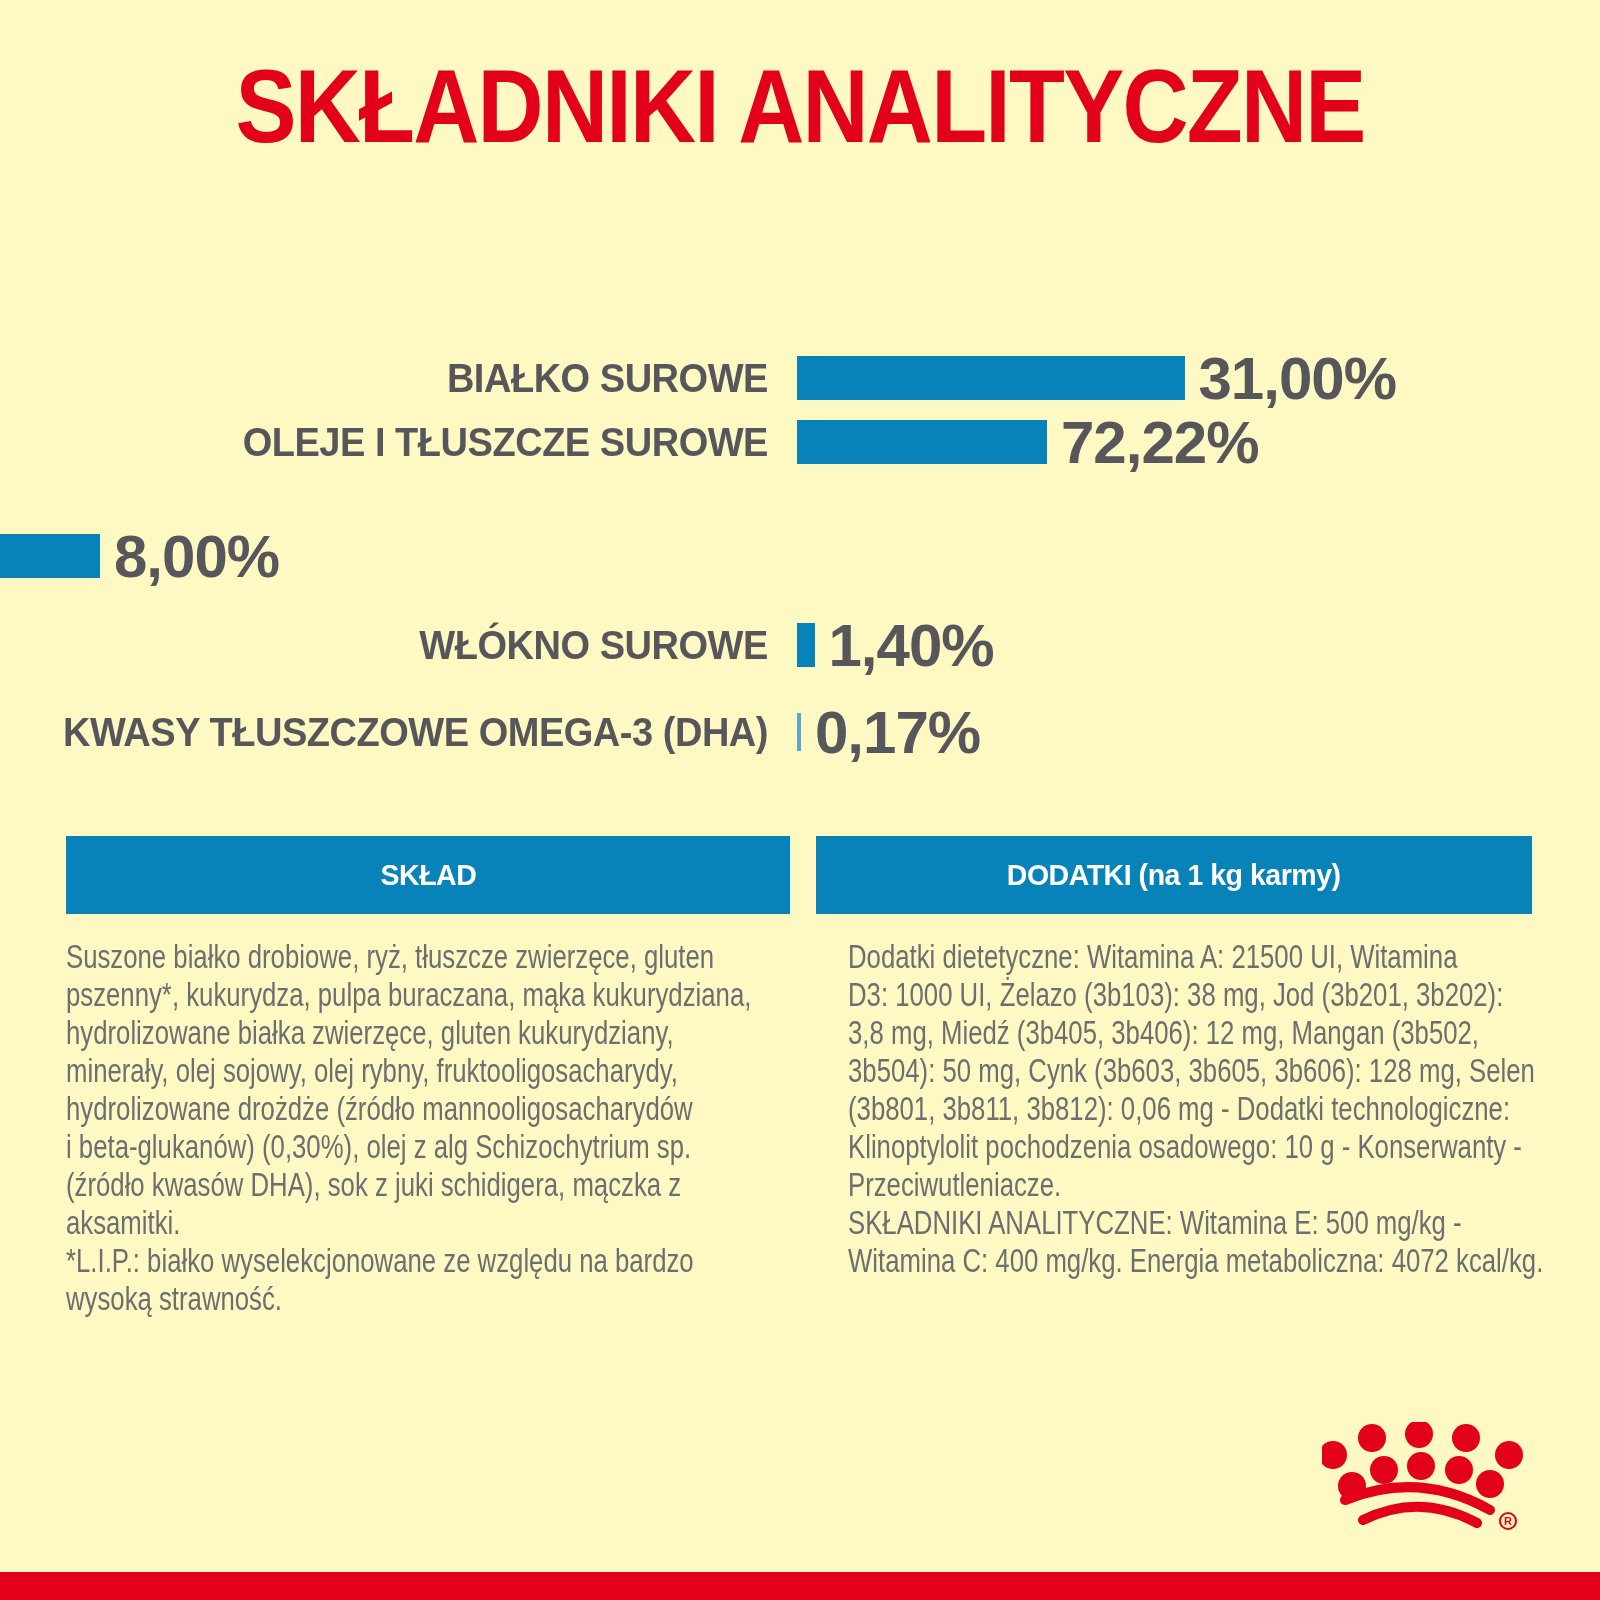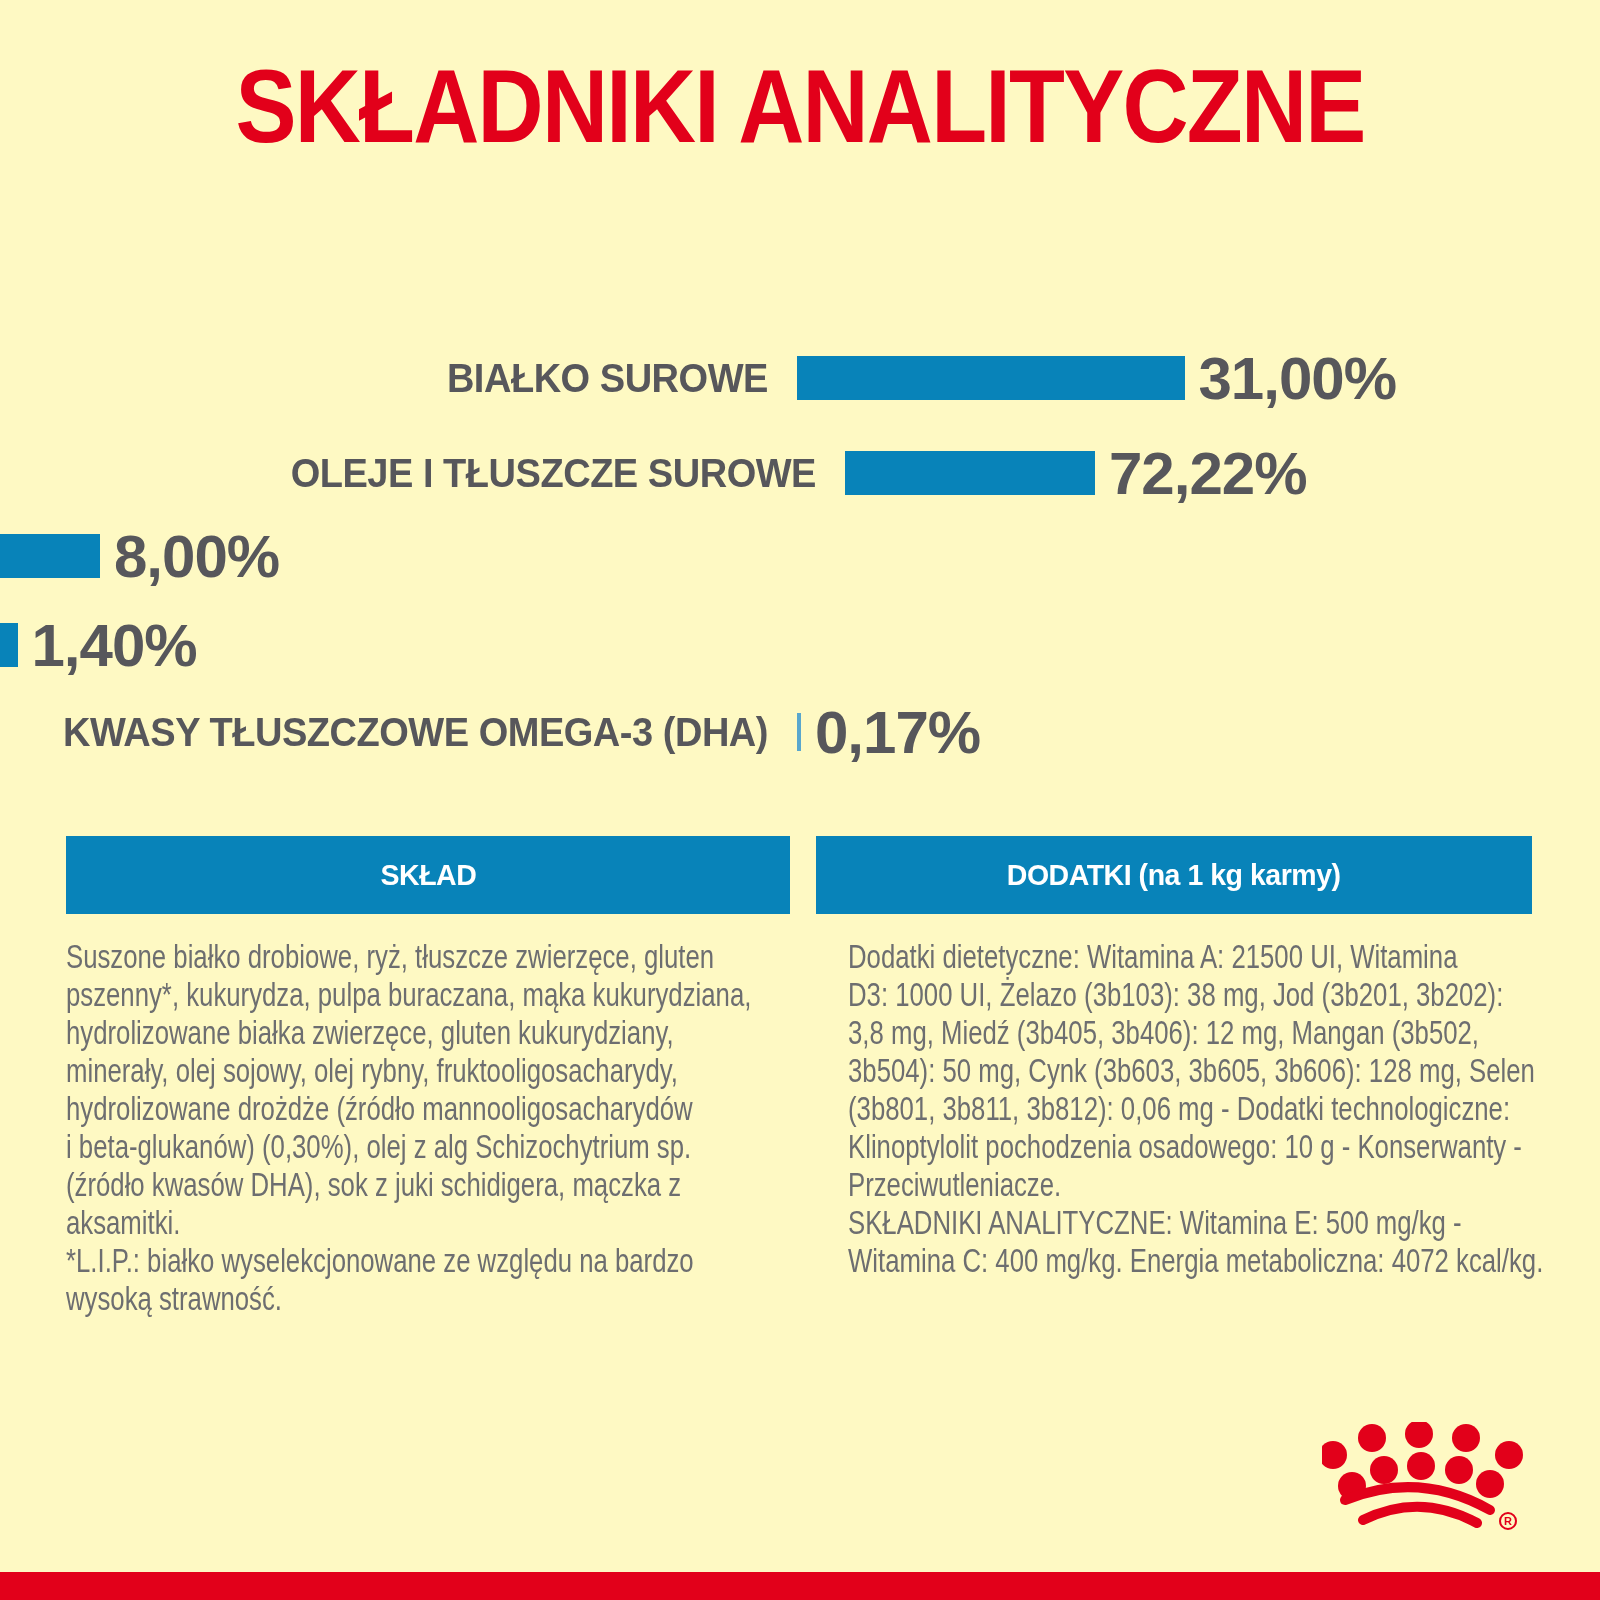--- a/index.html
+++ b/index.html
@@ -86,30 +86,31 @@
 
   <h1 class="title">SKŁADNIKI ANALITYCZNE</h1>
 
   <div class="chart">
     <div>
         <div class="chart-row" style="top: 356px;">
           <div class="bar-label"><span class="bar-label-text">BIAŁKO SUROWE</span></div>
           <div class="bar" style="width: 387.5px; background: rgb(8, 131, 185);"></div>
           <div class="bar-value">31,00%</div>
         </div>
-        <div class="chart-row" style="top: 451px; padding-left: 48px;">
+        <div class="chart-row" style="top: 420px;">
           <div class="bar-label"><span class="bar-label-text">OLEJE I TŁUSZCZE SUROWE</span></div>
           <div class="bar" style="width: 250px; background: rgb(8, 131, 185);"></div>
           <div class="bar-value">72,22%</div>
         </div>
         <div class="chart-row" style="top: 534px;">
           <div class="bar" style="width: 100px; background: rgb(8, 131, 185);"></div>
           <div class="bar-value">8,00%</div>
         </div>
         <div class="chart-row" style="top: 623px;">
+          <div class="bar-label"><span class="bar-label-text">WŁÓKNO SUROWE</span></div>
           <div class="bar" style="width: 17.5px; background: rgb(8, 131, 185);"></div>
           <div class="bar-value">1,40%</div>
         </div>
         <div class="chart-row" style="top: 710px;">
           <div class="bar-label"><span class="bar-label-text">KWASY TŁUSZCZOWE OMEGA-3 (DHA)</span></div>
           <div class="bar" style="width: 4px; background: rgb(89, 167, 205); height: 38px;"></div>
           <div class="bar-value">0,17%</div>
         </div>
       </div>
   </div>

